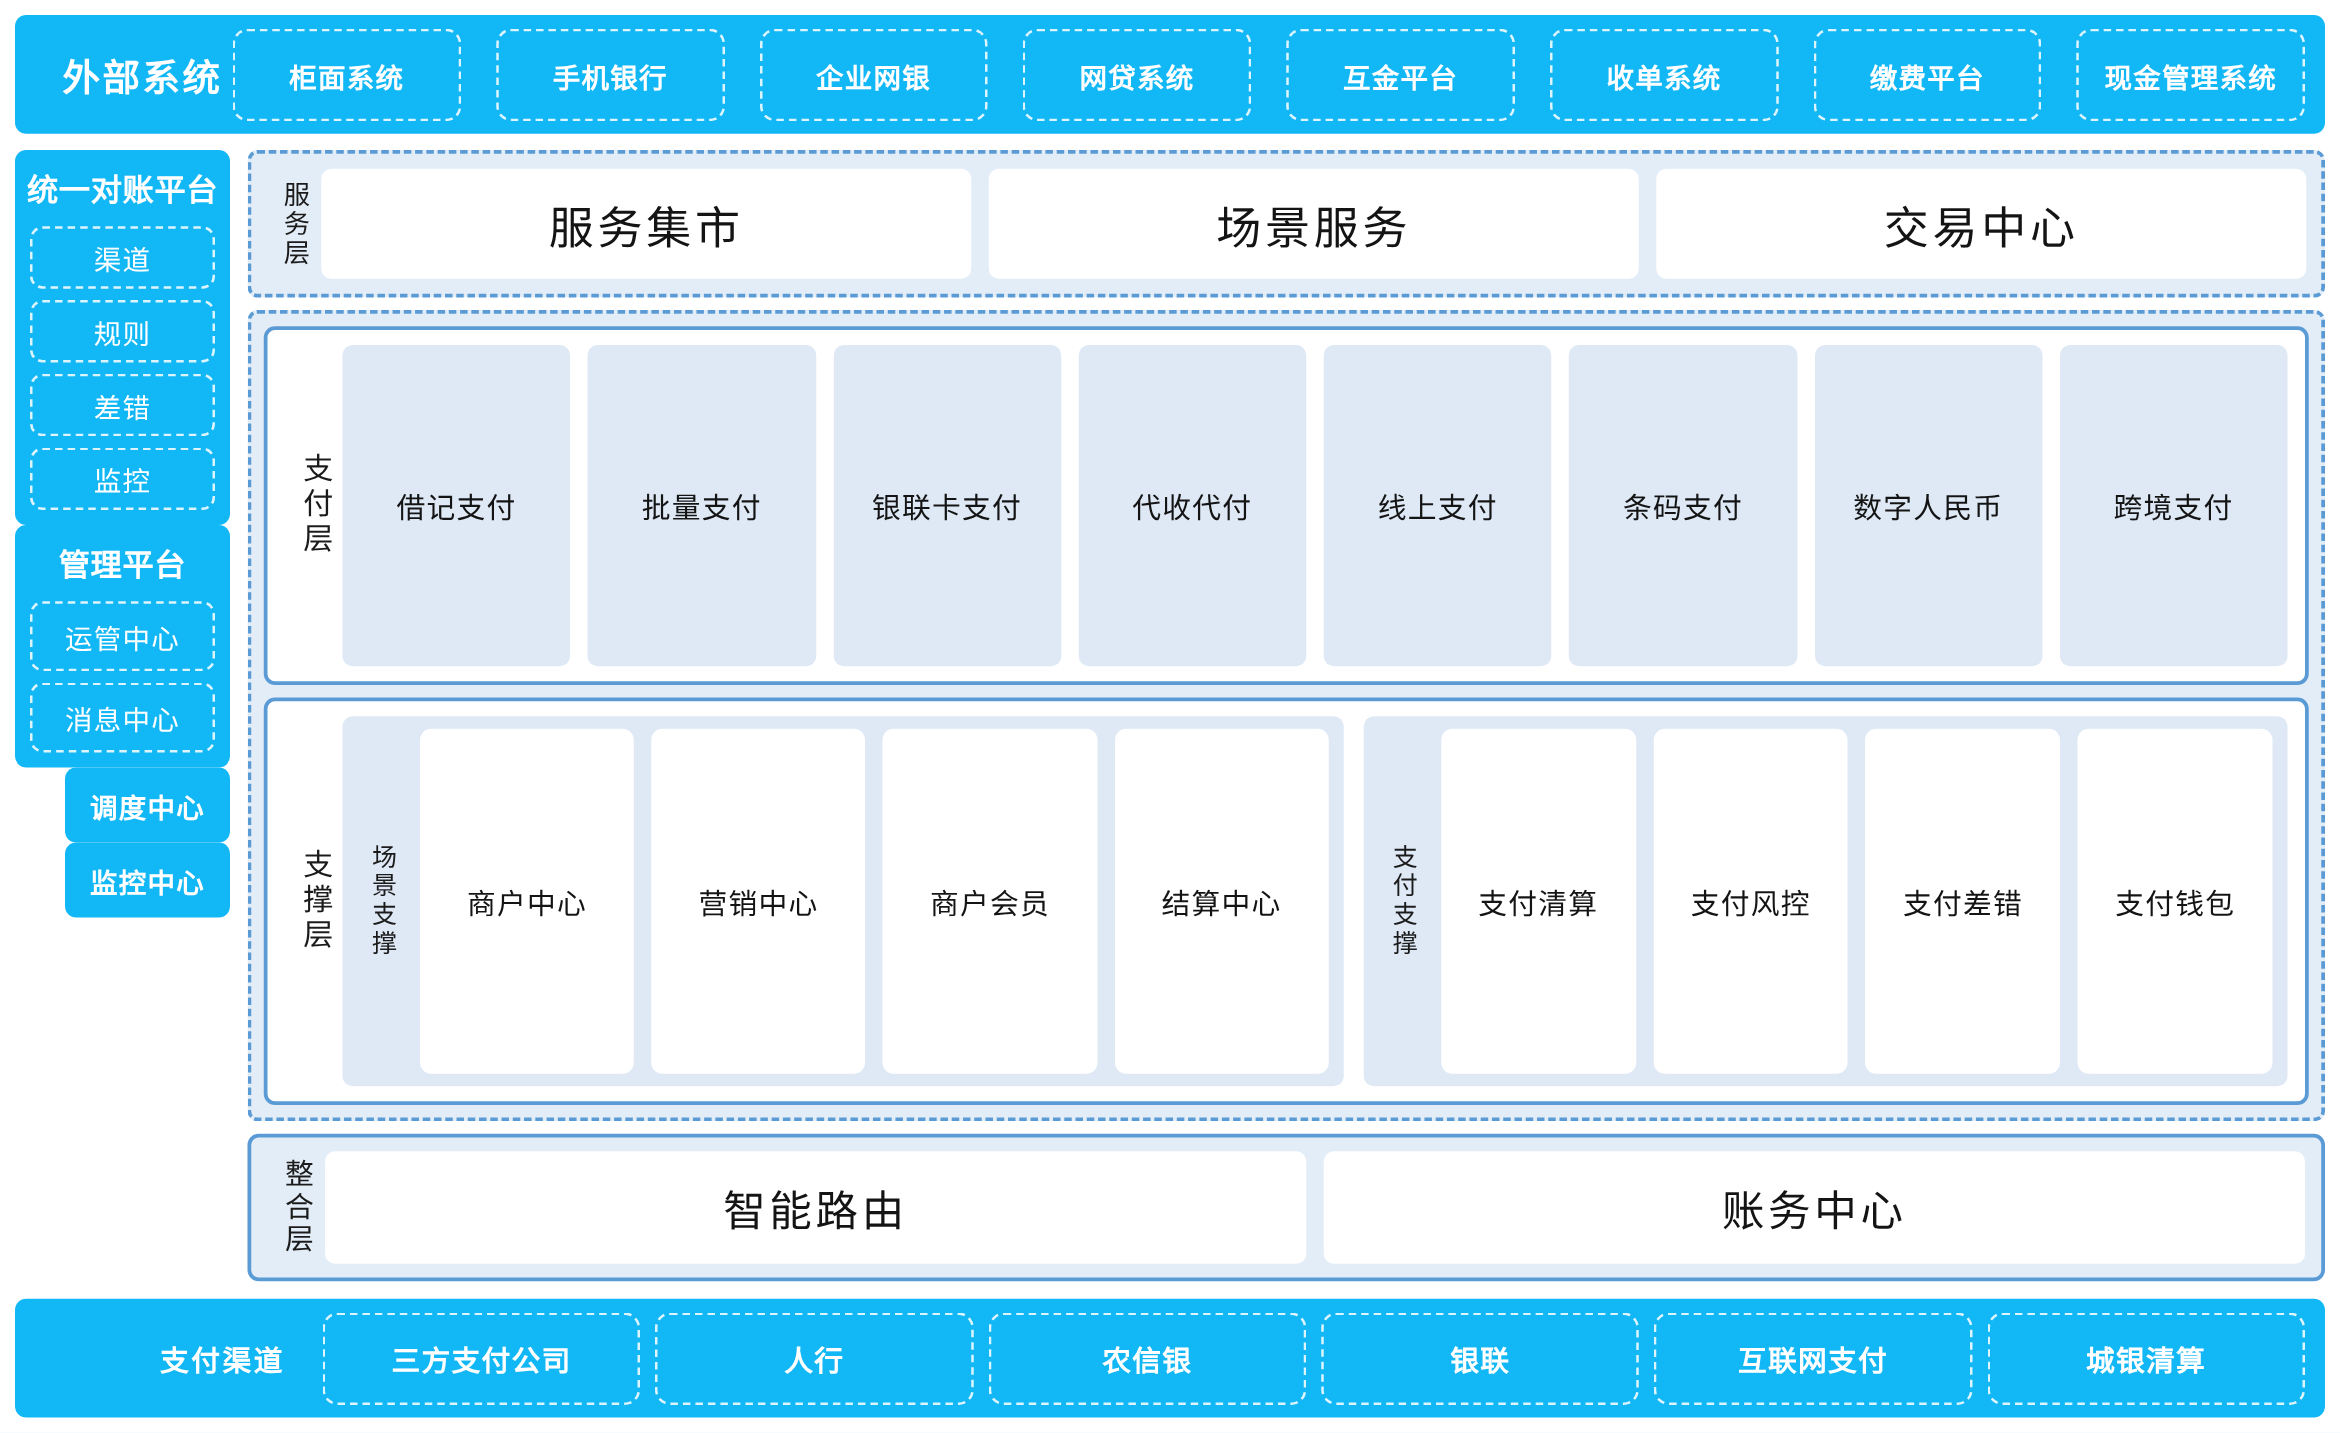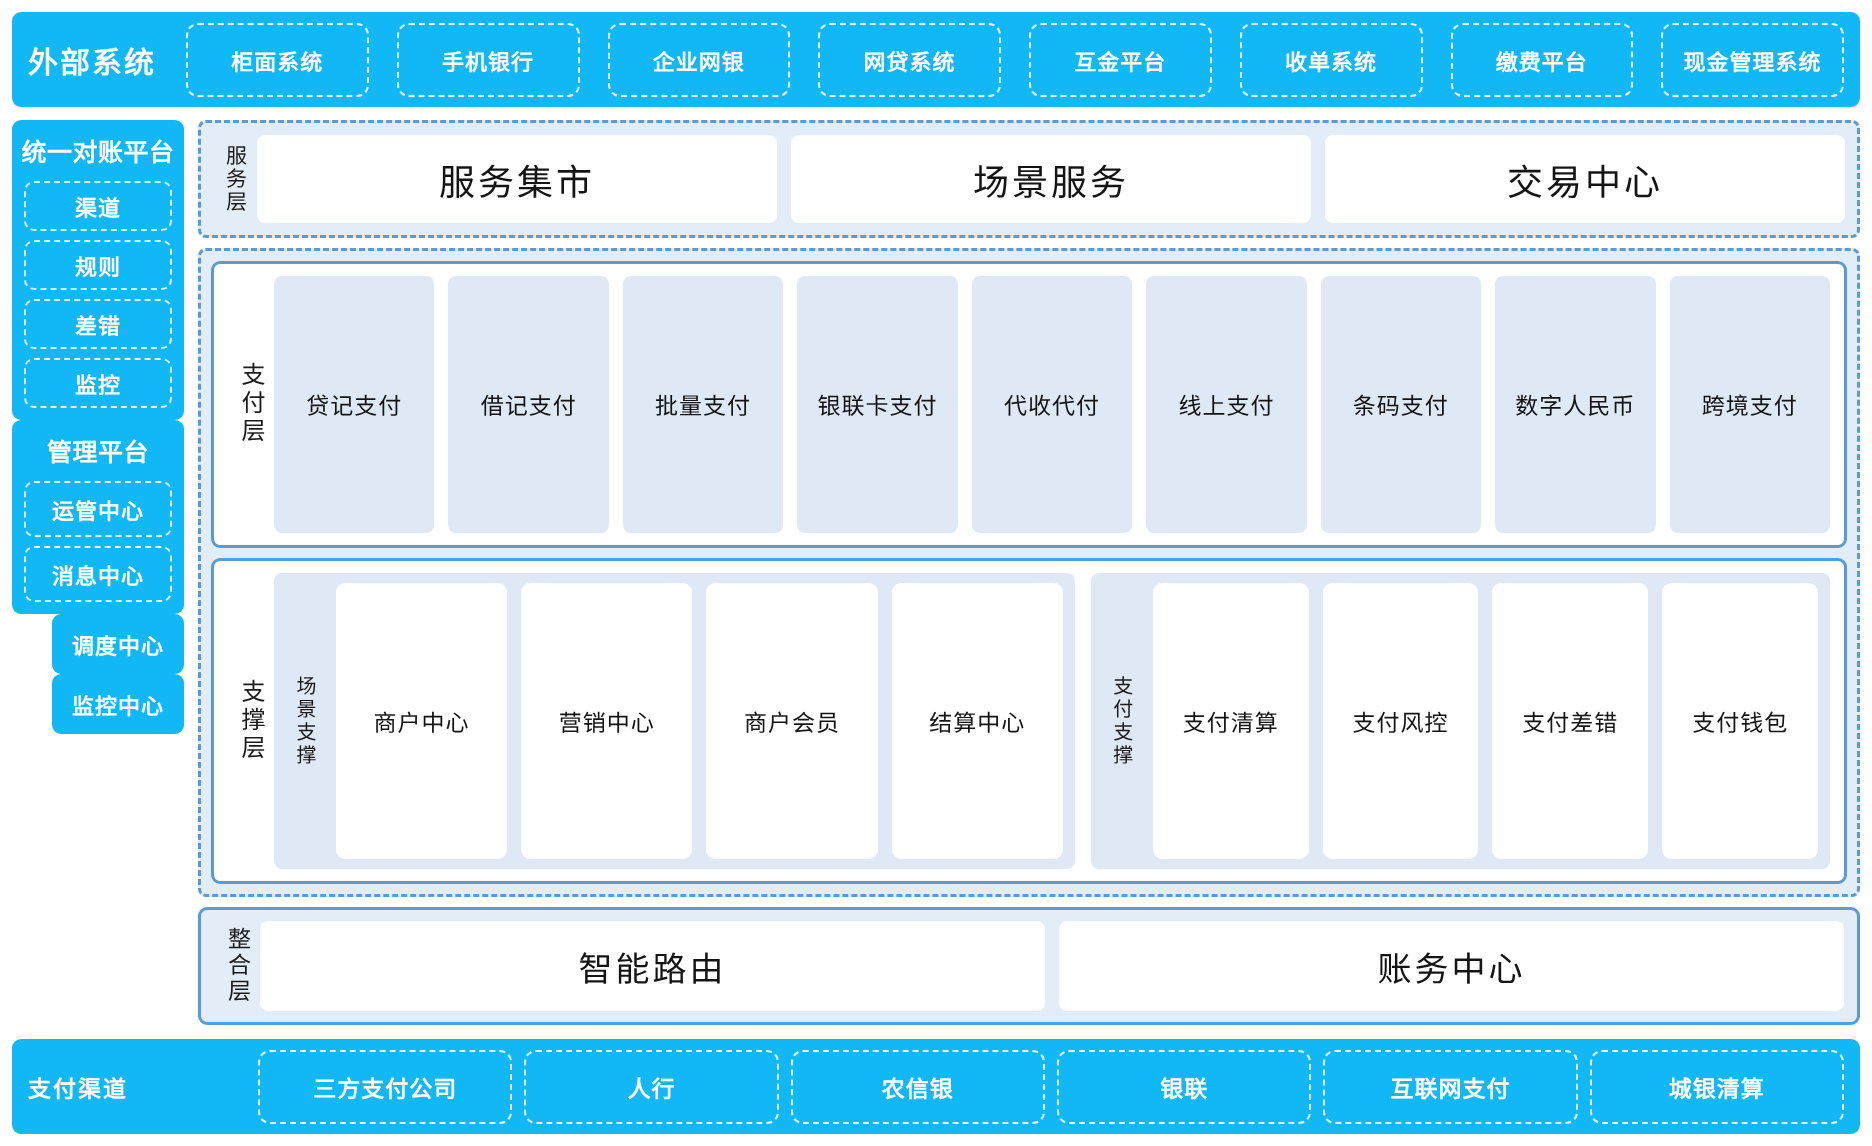--- a/index.html
+++ b/index.html
@@ -27,21 +27,21 @@
     border-radius: 9px;
     display: flex;
     align-items: center;
     flex: 0 0 auto;
   }
   .blue-bar-title {
     color: #ffffff;
     font-size: 30px;
     font-weight: 700;
     letter-spacing: 2px;
-    text-align: left;
+    text-align: right;
     flex: 0 0 auto;
   }
   .blue-bar-items {
     display: flex;
     flex: 1 1 auto;
     gap: 28px;
   }
   .dashed-chip {
     flex: 1 1 0;
     border: 2px dashed rgba(255,255,255,0.85);
@@ -103,21 +103,21 @@
     letter-spacing: 0.5px;
     white-space: nowrap;
     padding: 3px 0 4px 0;
   }
   .rail-chip {
     width: 100%;
     border: 2px dashed rgba(255,255,255,0.85);
     border-radius: 10px;
     color: #ffffff;
     font-size: 22px;
-    font-weight: 700;
+    font-weight: 400;
     display: flex;
     align-items: center;
     justify-content: center;
     letter-spacing: 1px;
   }
   #rail-recon .rail-chip { height: 50px; }
   #rail-manage .rail-chip { height: 56px; }
 
   .rail-solid {
     background: #12B7F5;
@@ -358,21 +358,20 @@
             <div class="white-card">交易中心</div>
           </div>
         </div>
       </section>
 
       <section class="dash-group" id="pay-support-group">
 
         <div class="solid-box" id="payment-layer">
           <div class="vlabel">支付层</div>
           <div class="tile-row">
-            <div class="tile">贷记支付</div>
             <div class="tile">借记支付</div>
             <div class="tile">批量支付</div>
             <div class="tile">银联卡支付</div>
             <div class="tile">代收代付</div>
             <div class="tile">线上支付</div>
             <div class="tile">条码支付</div>
             <div class="tile">数字人民币</div>
             <div class="tile">跨境支付</div>
           </div>
         </div>

